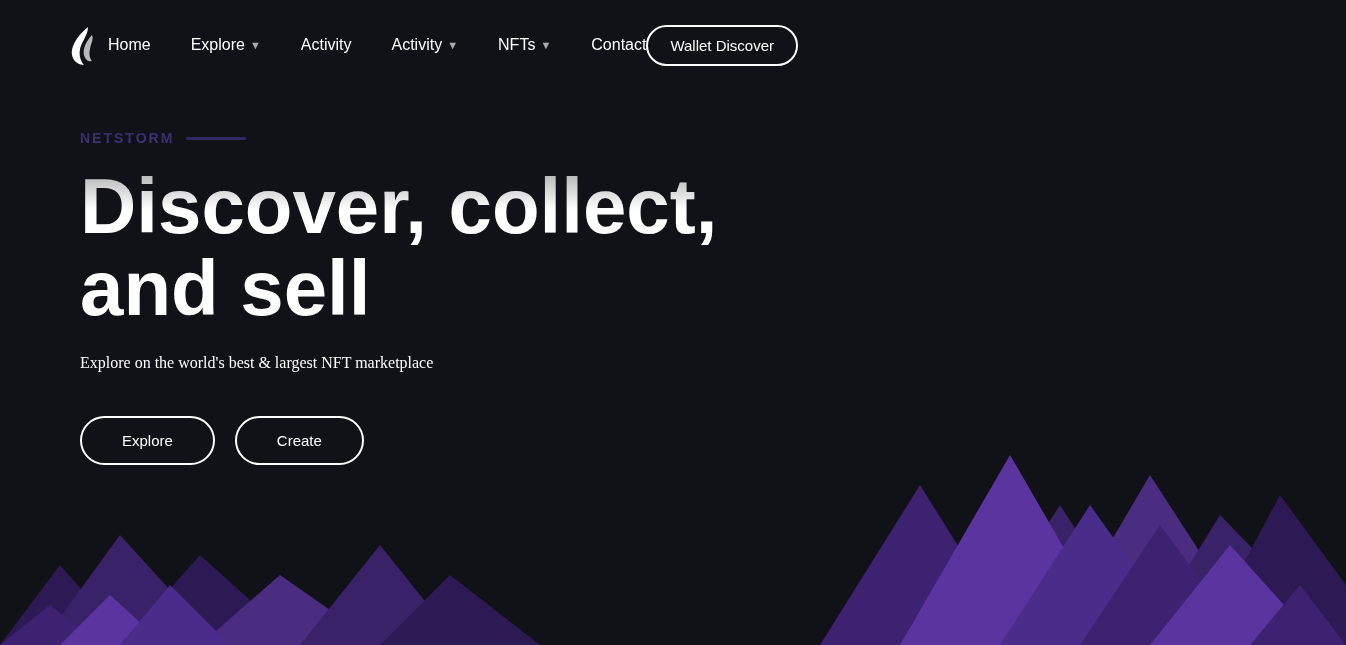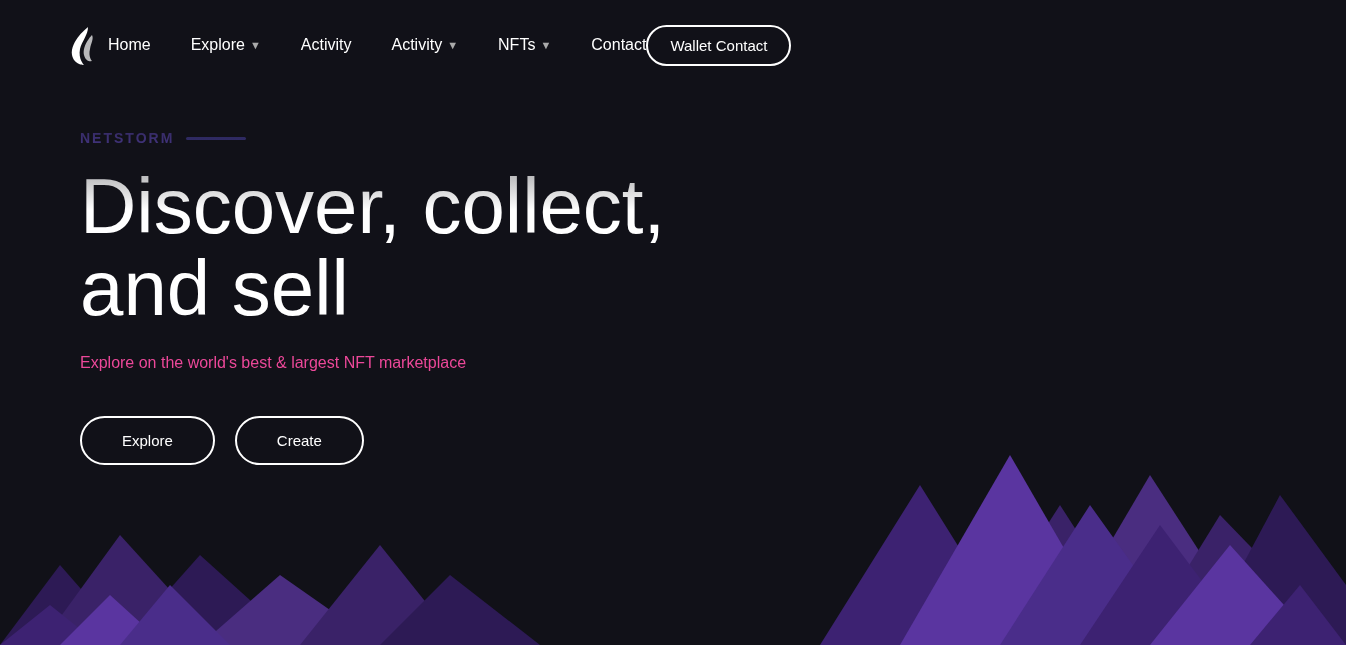--- a/index.html
+++ b/index.html
@@ -99,32 +99,33 @@
 
     .brand-line {
       width: 60px;
       height: 3px;
       background: #5b4fcf;
       border-radius: 2px;
     }
 
     .hero-title {
       font-size: 78px;
-      font-weight: 400;
+      font-weight: 700;
       line-height: 1.05;
       color: #ffffff;
       max-width: 700px;
       margin-bottom: 24px;
     }
 
     .hero-subtitle {
-      color: #ec4899;
+      color: #ffffff;
       font-size: 16px;
       margin-bottom: 44px;
       max-width: 500px;
+      font-family: Liberation Serif, serif;
     }
 
     .hero-buttons {
       display: flex;
       gap: 20px;
     }
 
     .btn-explore {
       border: 2px solid #ffffff;
       border-radius: 50px;
@@ -204,21 +205,21 @@
       <a>
         <span>NFTs</span>
         <span class="chevron">▼</span>
       </a>
     </li>
     <li>
       <a>Contact</a>
     </li>
   </ul>
 
-  <button class="wallet-btn">Wallet Contact</button>
+  <button class="wallet-btn">Wallet Discover</button>
 </nav>
 
 <section class="hero">
 
   <div class="brand-label">
     <span class="brand-name">NETSTORM</span>
     <div class="brand-line"></div>
   </div>
 
   <h1 class="hero-title">

